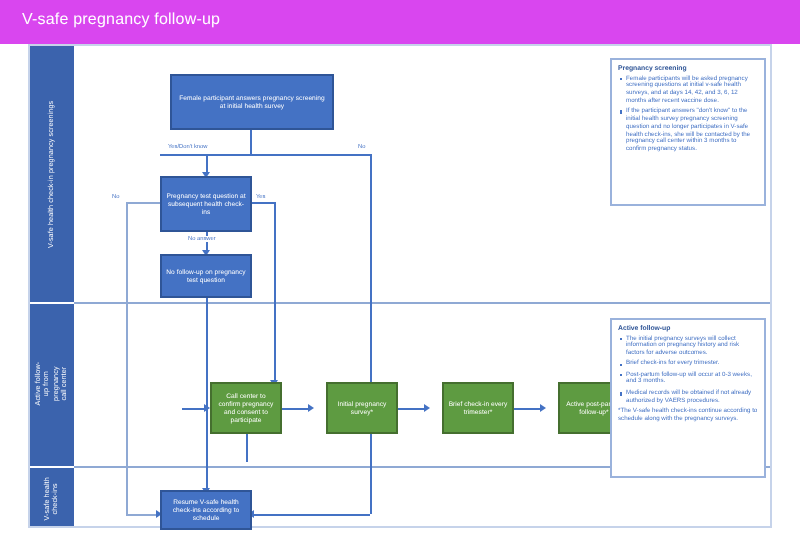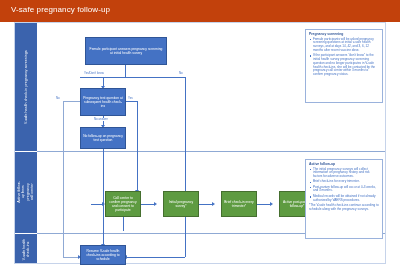--- a/index.html
+++ b/index.html
@@ -6,21 +6,21 @@
   body{
     width:400px;height:268px;overflow:hidden;
     background:#ffffff;
     font-family:"Liberation Sans", sans-serif;
   }
   .slide{position:relative;width:400px;height:268px;background:#ffffff;}
 
   
   .title-bar{
     position:absolute;left:0;top:0;width:400px;height:22px;
-    background:#c2410c;
+    background:#d946ef;
   }
   .title-text{
     position:absolute;left:11px;top:5px;
     font-size:8px;color:#ffffff;letter-spacing:.1px;white-space:nowrap;
   }
   
   .title-tab{
     position:absolute;left:14px;top:22px;width:38px;height:5px;background:#3b63ad;
   }
 

